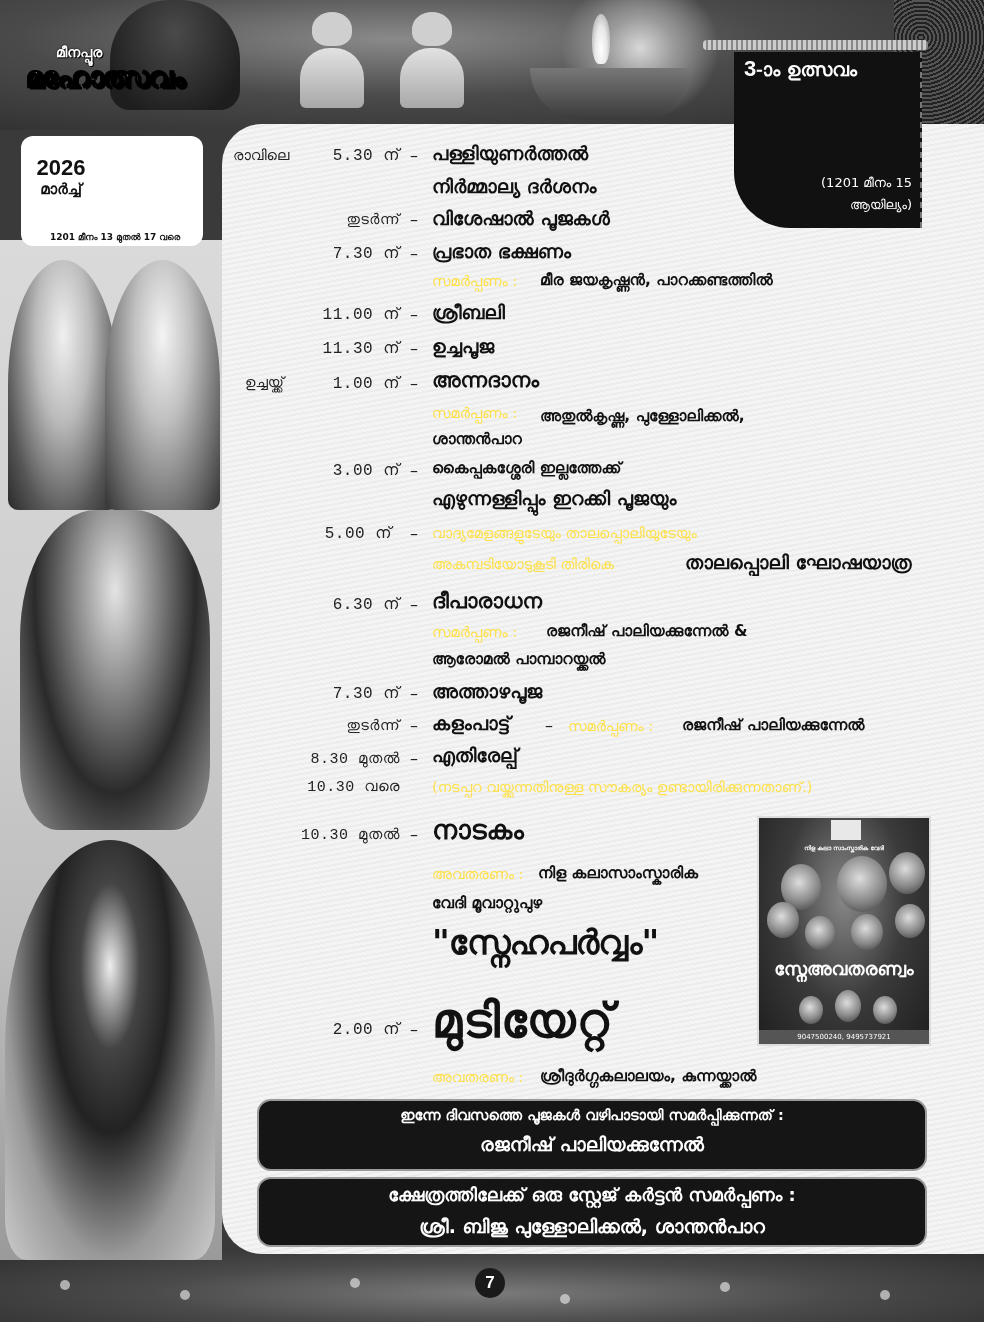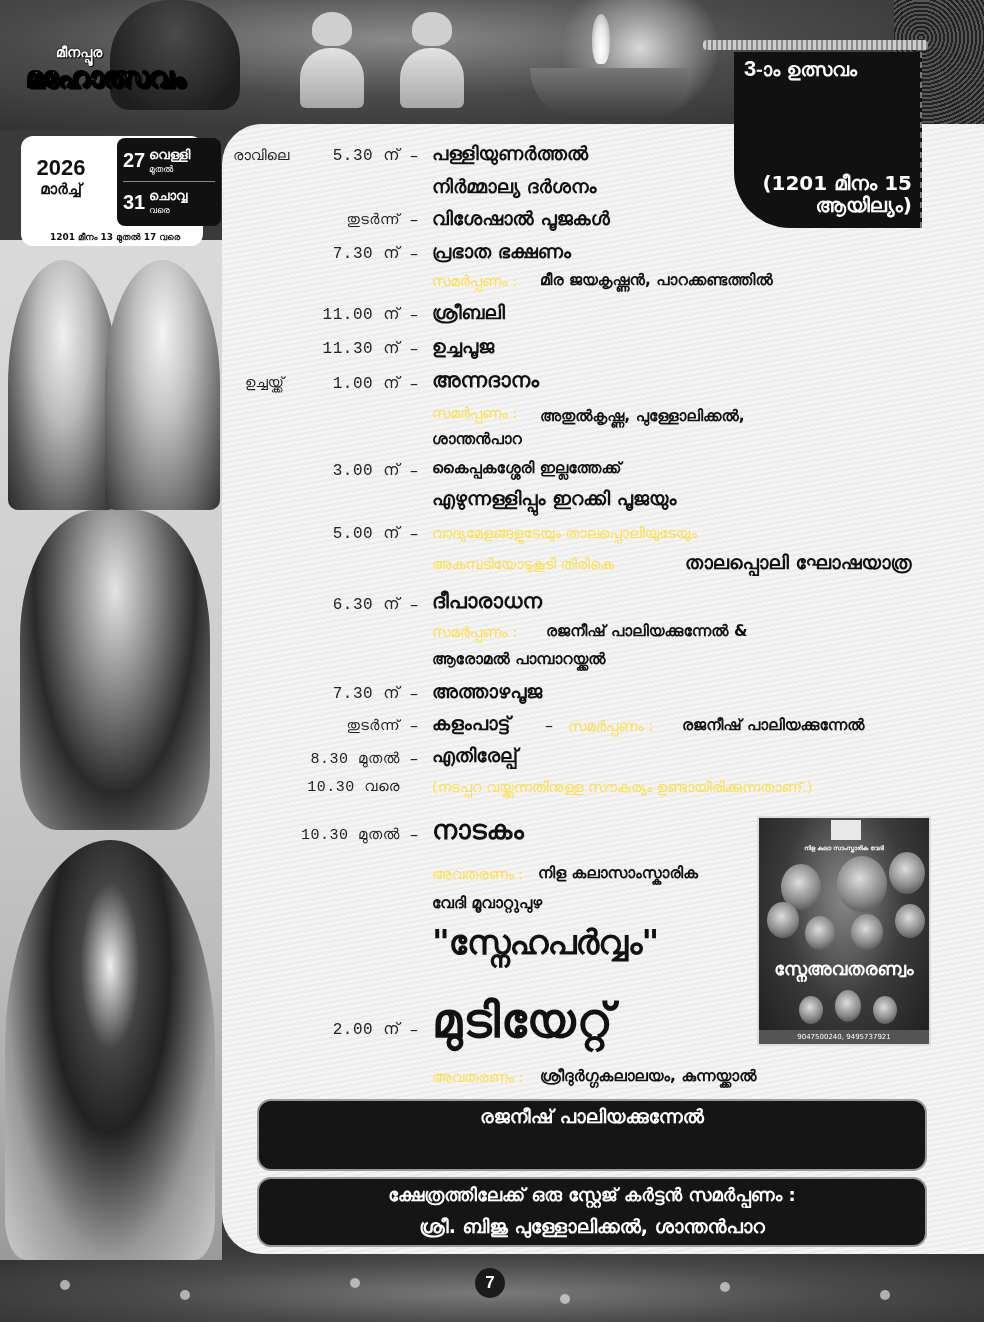--- a/index.html
+++ b/index.html
@@ -120,21 +120,21 @@
     position: absolute; left: 10px; top: 4px; color: #fff; font-weight: bold; font-size: 19px;
   }
   .ribbon .festival-day .num { font-family: "Liberation Sans", sans-serif; font-size: 22px; }
   .ribbon .day-card {
     position: absolute; left: 8px; top: 38px; width: 172px; height: 76px;
     background: #fff; border-radius: 12px; text-align: right; padding: 4px 12px;
   }
   .day-card .date { font-family: "Liberation Sans", sans-serif; font-weight: bold; font-size: 20px; line-height: 32px; letter-spacing: -0.5px; }
   .day-card .weekday { font-weight: bold; font-size: 19px; line-height: 32px; }
   .ribbon .star-date {
-    position: absolute; right: 8px; top: 120px; color: #fff; text-align: right; font-weight: bold; font-size: 20px; line-height: 22px;
+    position: absolute; right: 8px; top: 120px; color: #fff; text-align: right; font-weight: normal; font-size: 13px; line-height: 22px;
   }
   .t-pre { position: absolute; font-size: 14.5px; color: #222; }
   .t-time { position: absolute; right: 520px; font-family: Liberation Mono, monospace; font-size: 16px; color: #222; text-align: right; white-space: nowrap; letter-spacing: .5px; }
   .t-dash { position: absolute; left: 178px; font-size: 16px; color: #222; }
   .t-main { position: absolute; left: 200px; font-weight: bold; color: #111; white-space: nowrap; }
   .sz-m { font-size: 19px; }
   .sz-l { font-size: 21px; }
   .sz-xl { font-size: 24px; }
   .normal { font-weight: normal; font-size: 14.5px; color: #fde047; }
   .bold15 { font-weight: bold; font-size: 15.5px; }
@@ -211,36 +211,20 @@
 <div class="logo">
   <div class="logo-small">മീനപ്പൂര</div>
   <div class="logo-big">മഹോത്സവം</div>
 </div>
 
 <div class="date-badge">
   <div class="year-block">
     <div class="year">2026</div>
     <div class="month">മാർച്ച്</div>
   </div>
-  <div class="range">
-    <div class="range-row">
-      <span class="range-num">27</span>
-      <span class="range-txt">
-        <span class="day">വെള്ളി</span>
-        <span class="sub">മുതൽ</span>
-      </span>
-    </div>
-    <div class="range-row">
-      <span class="range-num">31</span>
-      <span class="range-txt">
-        <span class="day">ചൊവ്വ</span>
-        <span class="sub">വരെ</span>
-      </span>
-    </div>
-  </div>
   <div class="malayalam-date">1201 മീനം 13 മുതൽ 17 വരെ</div>
 </div>
 
 <div class="ribbon-rod"></div>
 <div class="ribbon">
   <div class="festival-day">
     <span class="num">3</span><span>-ാം ഉത്സവം</span>
   </div>
   <div class="star-date">
     <div>(1201 മീനം 15</div>
@@ -285,21 +269,21 @@
   <span class="t-main bold15" style="left:540px;top:407px">അതുൽകൃഷ്ണ, പുള്ളോലിക്കൽ,</span>
 
   <span class="t-main bold15" style="left:432px;top:430px">ശാന്തൻപാറ</span>
 
   <span class="t-time" style="left:300px;top:461px;right:auto;width:100px">3.00 ന്</span>
   <span class="t-dash" style="left:410px;top:461px">–</span>
   <span class="t-main bold15" style="left:432px;top:459px">കൈപ്പകശ്ശേരി ഇല്ലത്തേക്ക്</span>
 
   <span class="t-main sz-m" style="left:432px;top:487px">എഴുന്നള്ളിപ്പും ഇറക്കി പൂജയും</span>
 
-  <span class="t-time" style="left:300px;top:524px;right:auto;width:100px">5.00 ന്</span>
+  <span class="t-time" style="left:292px;top:524px;right:auto;width:100px">5.00 ന്</span>
   <span class="t-dash" style="left:410px;top:524px">–</span>
   <span class="t-main normal" style="left:432px;top:525px">വാദ്യമേളങ്ങളുടേയും താലപ്പൊലിയുടേയും</span>
 
   <span class="t-main normal" style="left:432px;top:556px">അകമ്പടിയോടുകൂടി തിരികെ</span>
   <span class="t-main sz-m" style="left:685px;top:551px;font-weight:900">താലപ്പൊലി ഘോഷയാത്ര</span>
 
   <span class="t-time" style="left:300px;top:595px;right:auto;width:100px">6.30 ന്</span>
   <span class="t-dash" style="left:410px;top:595px">–</span>
   <span class="t-main sz-l" style="left:432px;top:589px">ദീപാരാധന</span>
 
@@ -356,20 +340,21 @@
   <div class="face" style="left:92px;top:96px;width:32px;height:36px"></div>
   <div class="face" style="left:136px;top:86px;width:30px;height:34px"></div>
   <div class="poster-title">സ്നേഅവതരണ്വം</div>
   <div class="face" style="left:40px;top:178px;width:24px;height:28px"></div>
   <div class="face" style="left:76px;top:172px;width:26px;height:32px"></div>
   <div class="face" style="left:114px;top:178px;width:24px;height:28px"></div>
   <div class="poster-phone">9047500240, 9495737921</div>
 </div>
 
 <div class="sponsor sponsor-1">
+  <div class="l1">ഇന്നേ ദിവസത്തെ പൂജകൾ വഴിപാടായി സമർപ്പിക്കുന്നത് :</div>
   <div class="l2">രജനീഷ് പാലിയക്കുന്നേൽ</div>
 </div>
 <div class="sponsor sponsor-2">
   <div class="l1">ക്ഷേത്രത്തിലേക്ക് ഒരു സ്റ്റേജ് കർട്ടൻ സമർപ്പണം :</div>
   <div class="l2">ശ്രീ. ബിജു പുള്ളോലിക്കൽ, ശാന്തൻപാറ</div>
 </div>
 
 <div class="page-num">7</div>
 
 </body></html>

